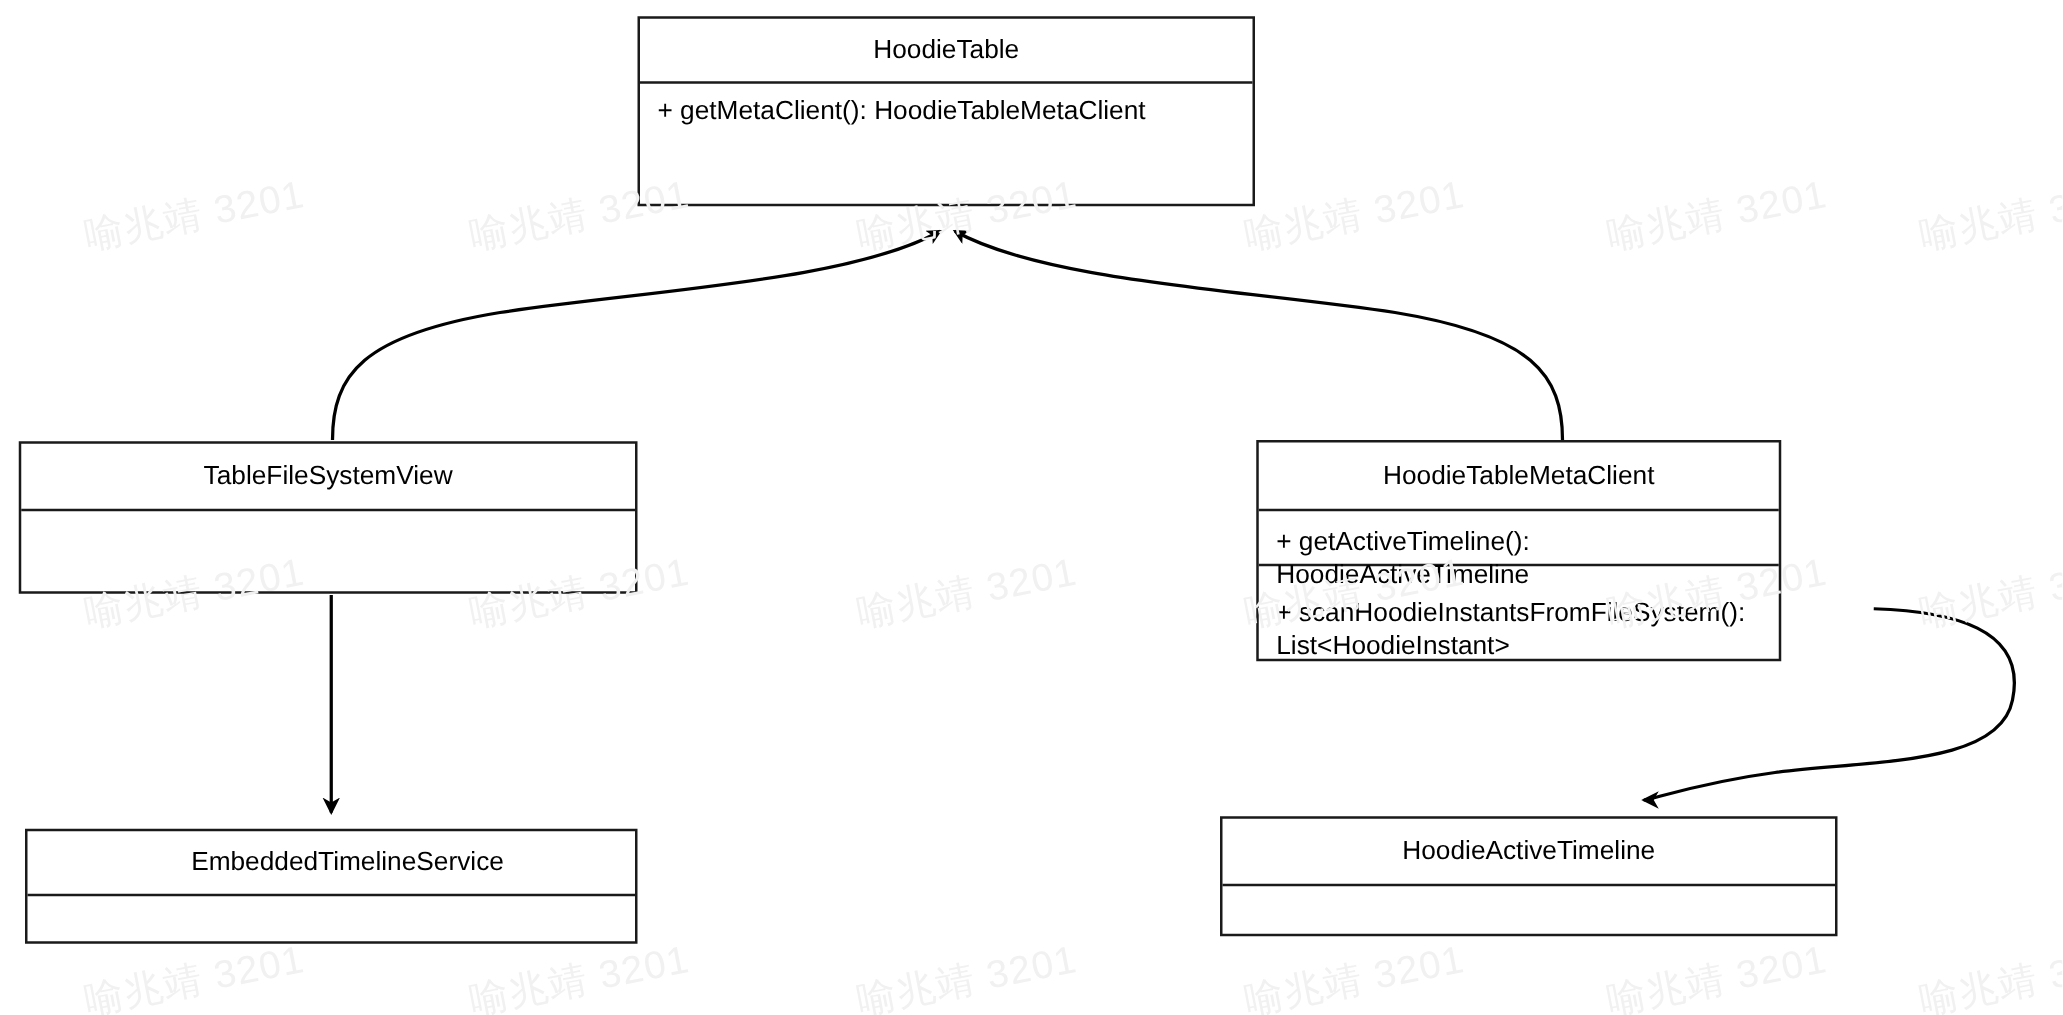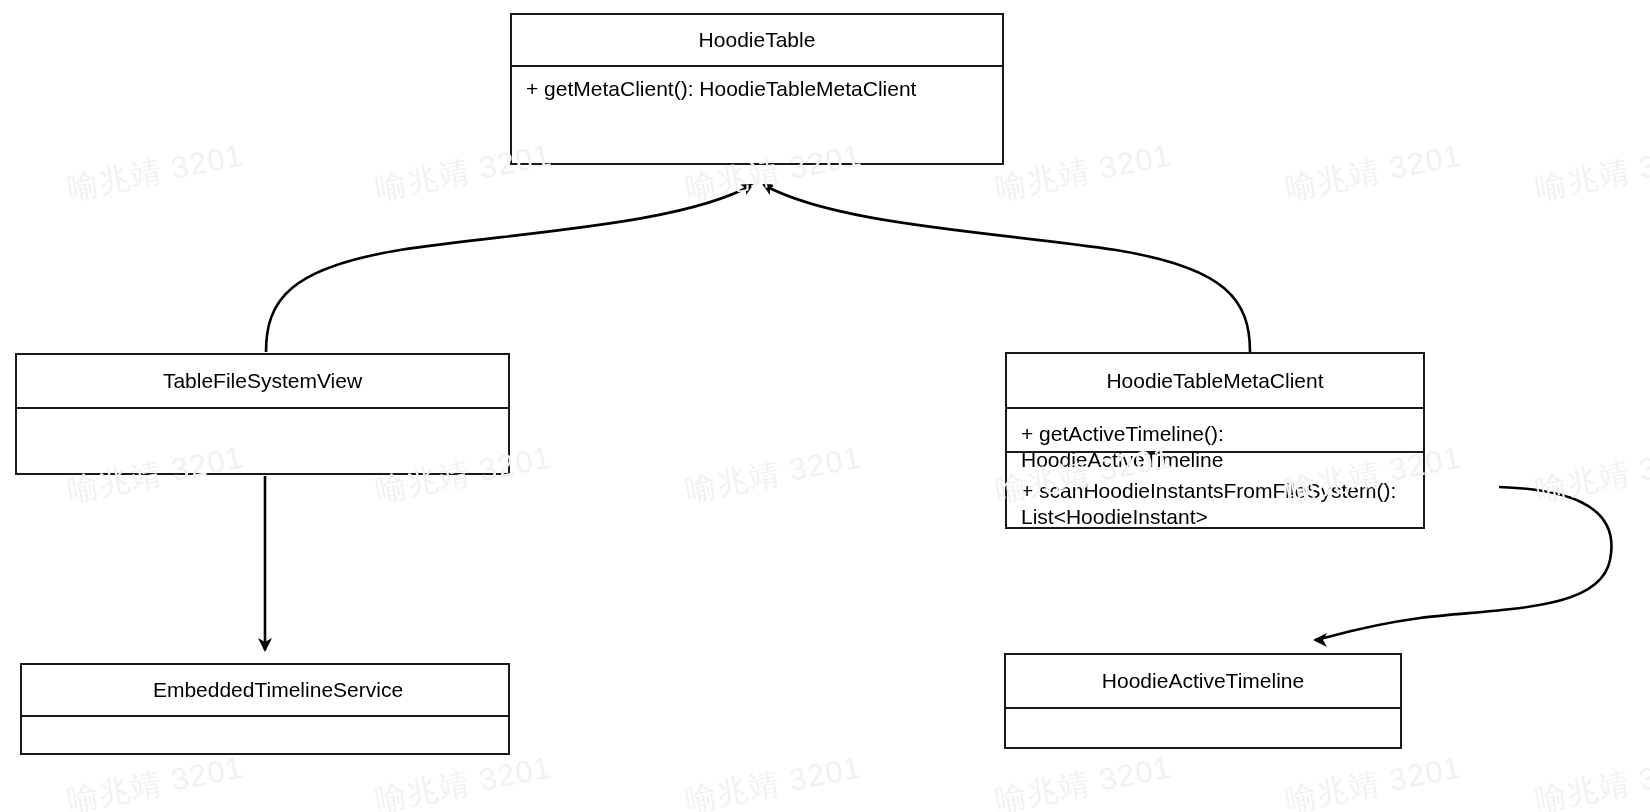--- a/index.html
+++ b/index.html
@@ -86,21 +86,21 @@
 
   #class-hoodie-table-meta-client { left: 1005px; top: 352px; width: 420px; height: 177px; }
   #class-hoodie-table-meta-client .uml-name { height: 53px; }
   #class-hoodie-table-meta-client .compartment-1 { height: 44px; padding-top: 12px; }
   #class-hoodie-table-meta-client .compartment-2 { height: 74px; padding-top: 25px; }
 
   #class-embedded-timeline-service { left: 20px; top: 663px; width: 490px; height: 92px; }
   #class-embedded-timeline-service .uml-name { height: 50px; padding-left: 26px; }
   #class-embedded-timeline-service .uml-compartment { height: 38px; }
 
-  #class-hoodie-active-timeline { left: 1004px; top: 653px; width: 398px; height: 96px; }
+  #class-hoodie-active-timeline { left: 976px; top: 653px; width: 494px; height: 96px; }
   #class-hoodie-active-timeline .uml-name { height: 52px; }
   #class-hoodie-active-timeline .uml-compartment { height: 40px; }
 </style>
 </head>
 <body>
 
 <div id="canvas">
 
   <div id="watermark-layer">
       <div class="watermark" style="left: 72px; top: 168px; color: rgb(240, 241, 240);">喻兆靖 3201</div>

